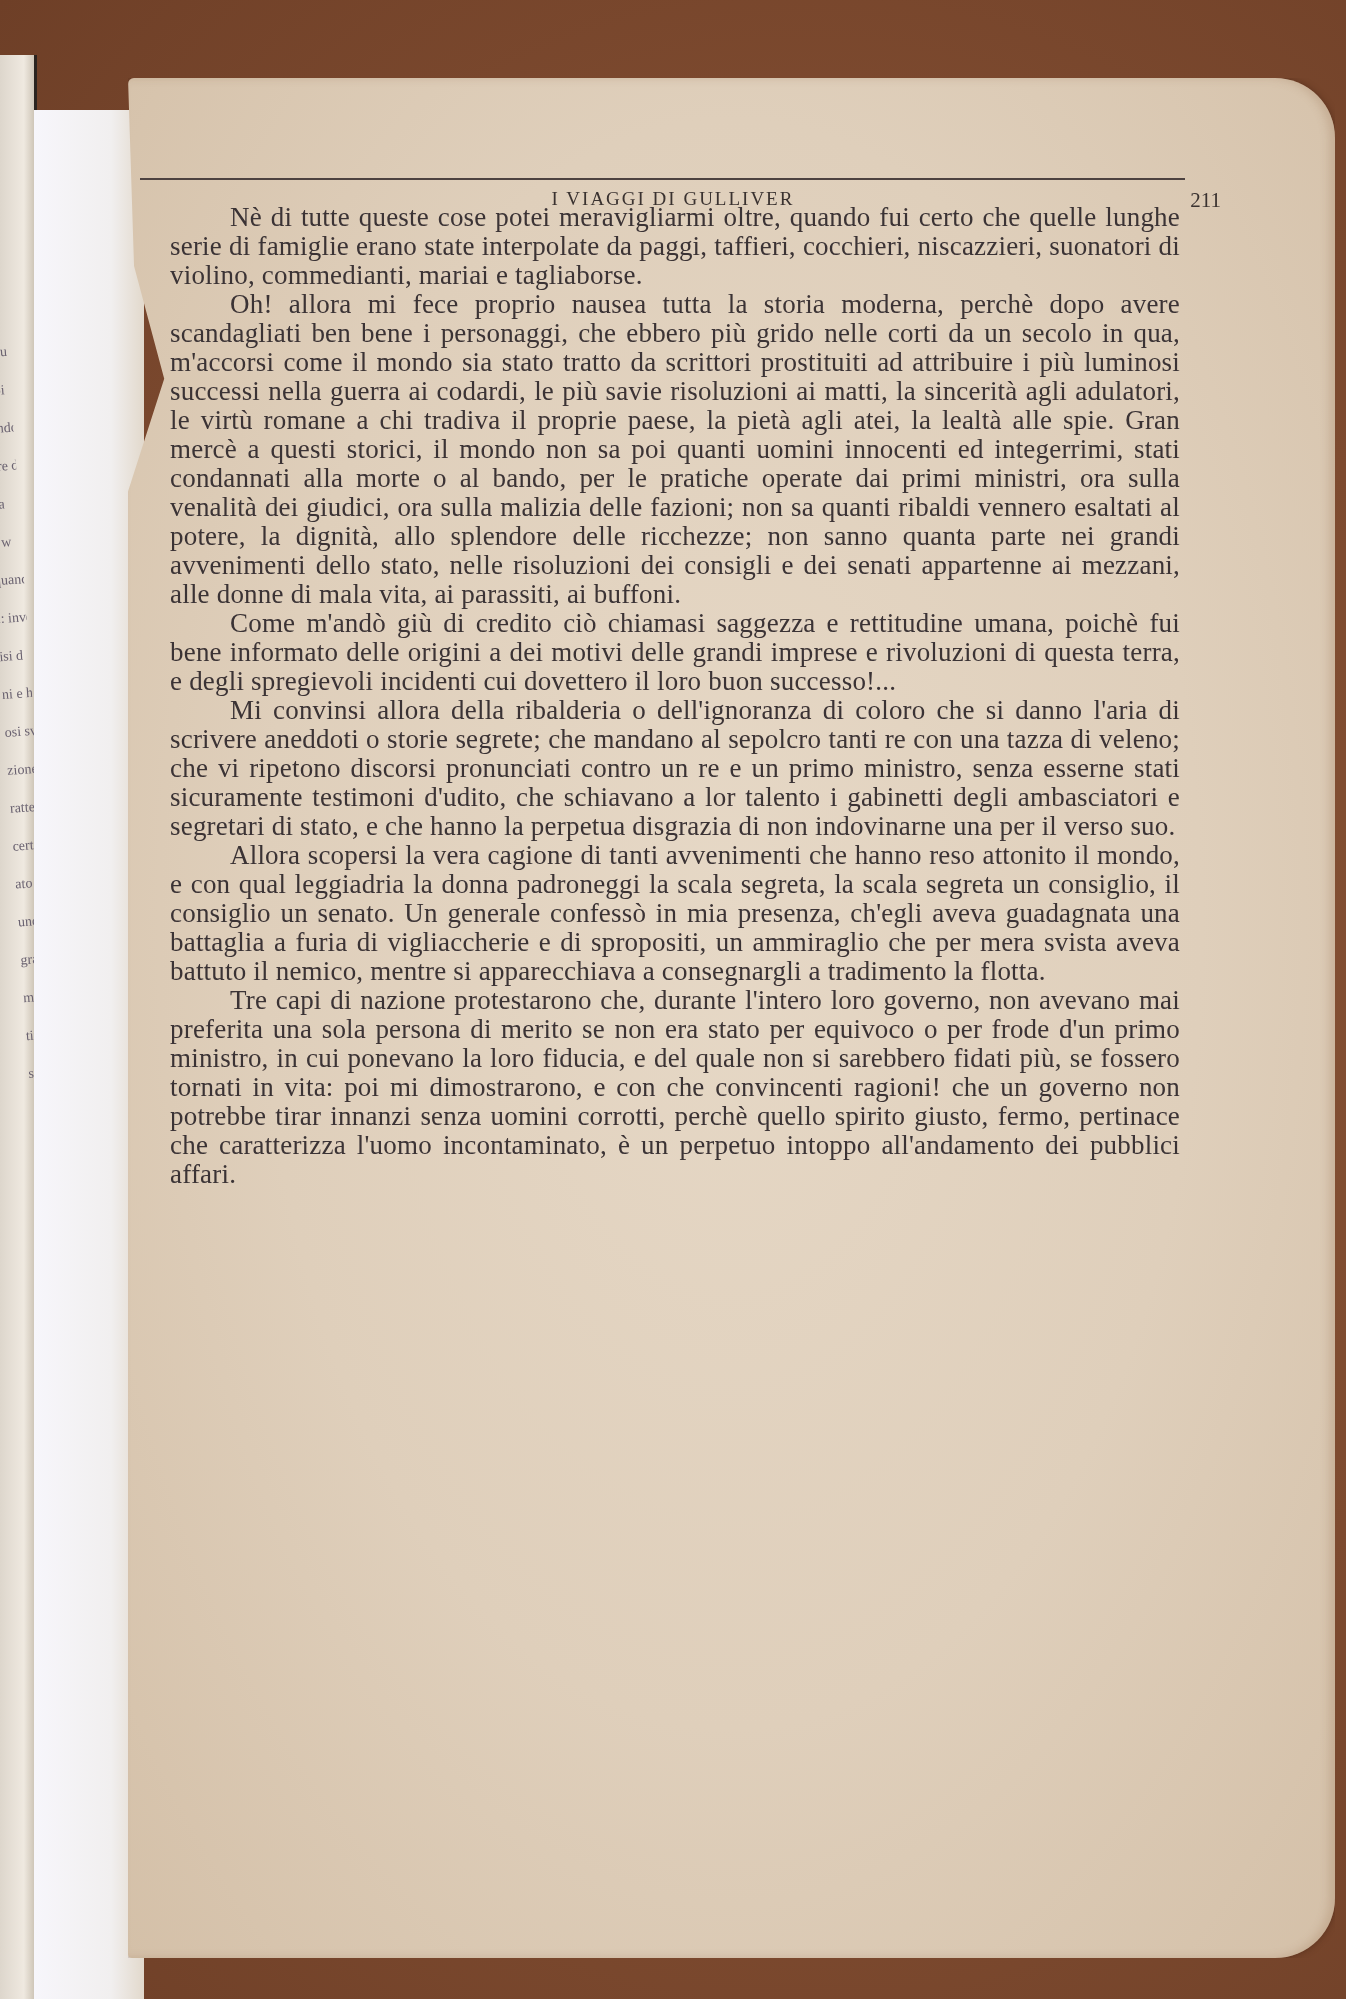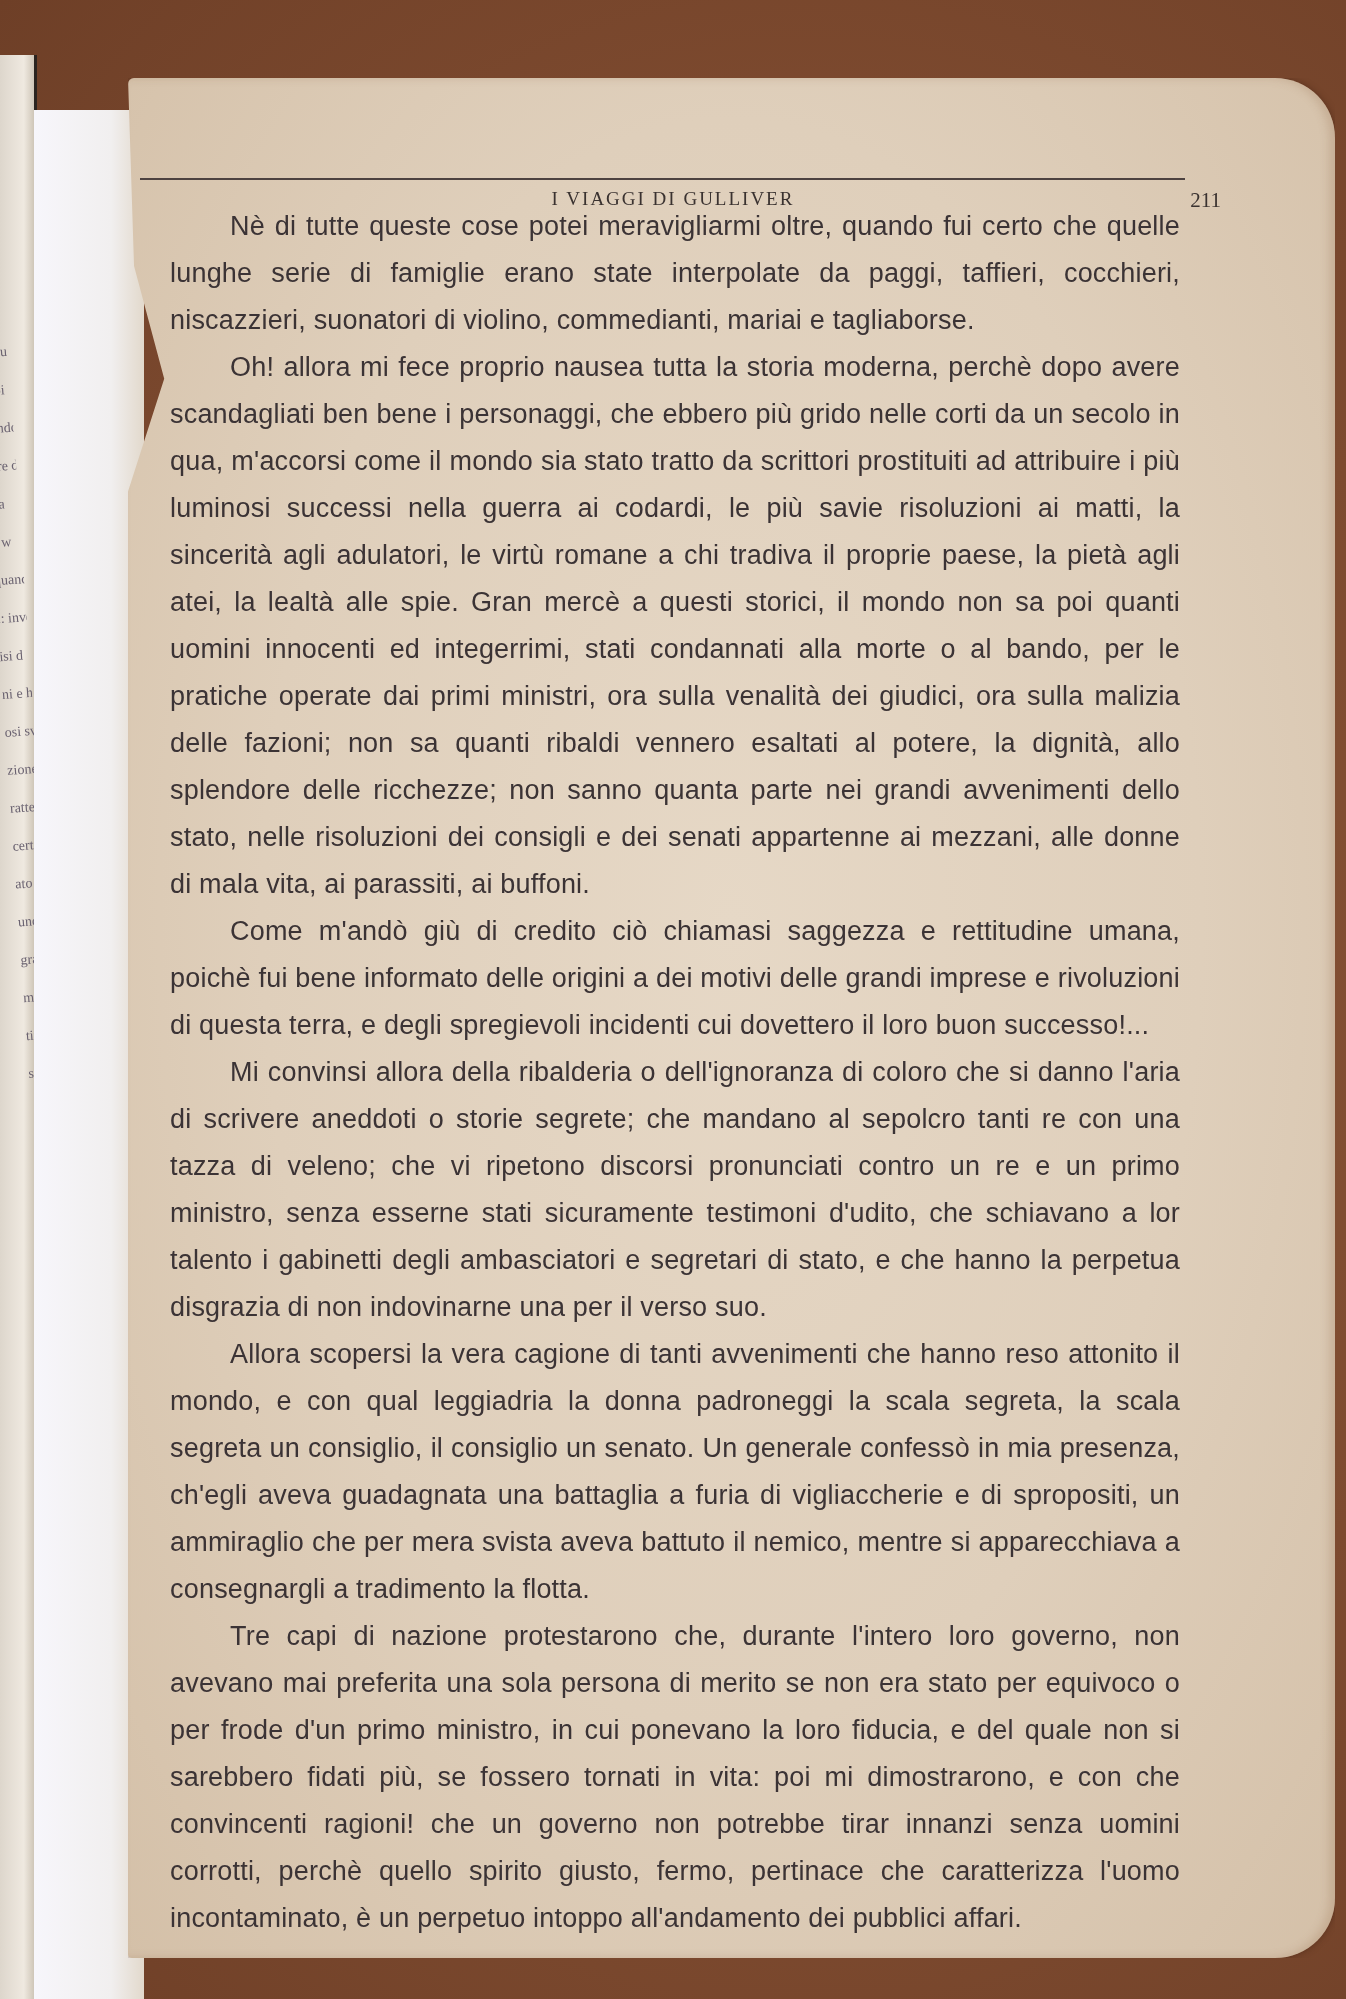--- a/index.html
+++ b/index.html
@@ -36,22 +36,22 @@
   }
   .page-number {
     position: absolute; right: -48px; top: 0; font-size: 21px; color: #3a3230;
   }
   .head-rule {
     position: absolute; left: 0; top: 146px; width: 1045px; height: 2px; background: #4d4240;
     margin-left: 45px;
   }
   .body-text {
     position: absolute; left: 42px; top: 186px; width: 1010px;
-    font-family: Liberation Sans, sans-serif;
-    font-size: 27px; line-height: 47px; color: #3b3335;
+    font-family: Liberation Serif, serif;
+    font-size: 27px; line-height: 29px; color: #3b3335;
     text-align: justify; letter-spacing: 0.2px;
   }
   .para { margin: 0; text-indent: 60px; }
 </style>
 </head>
 <body>
 
 <div class="table-surface"></div>
 
 <div class="left-page">

